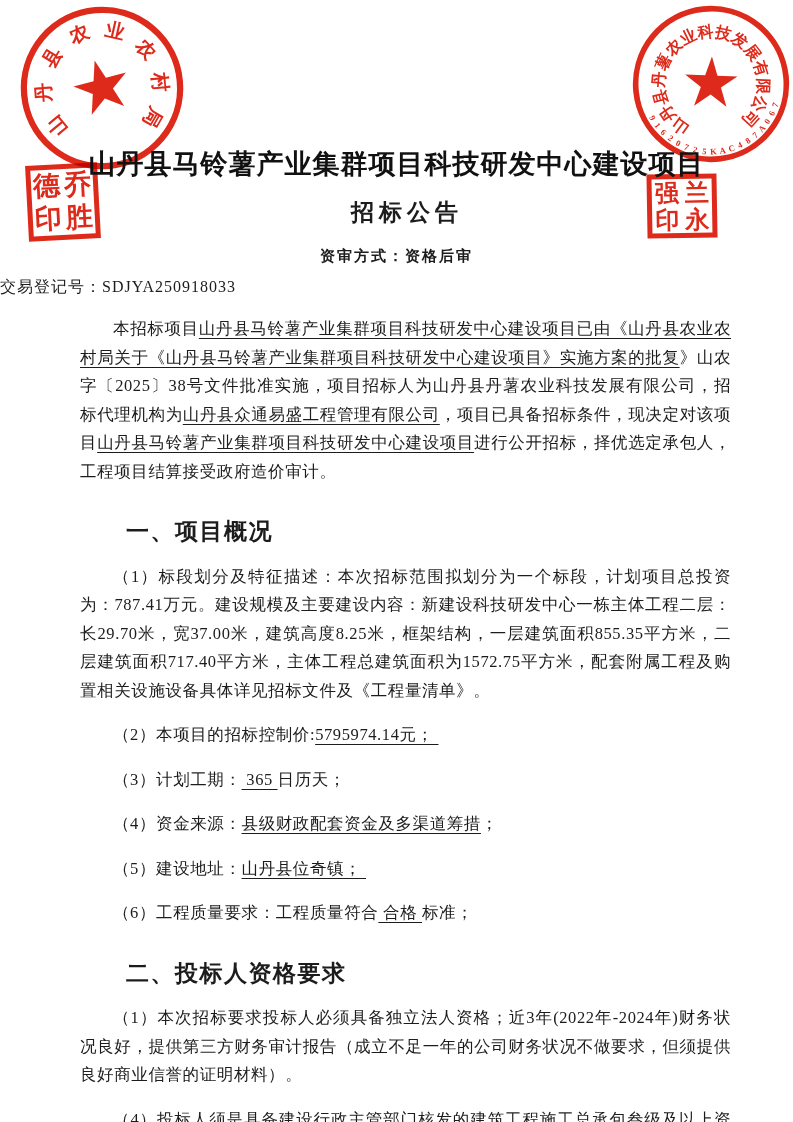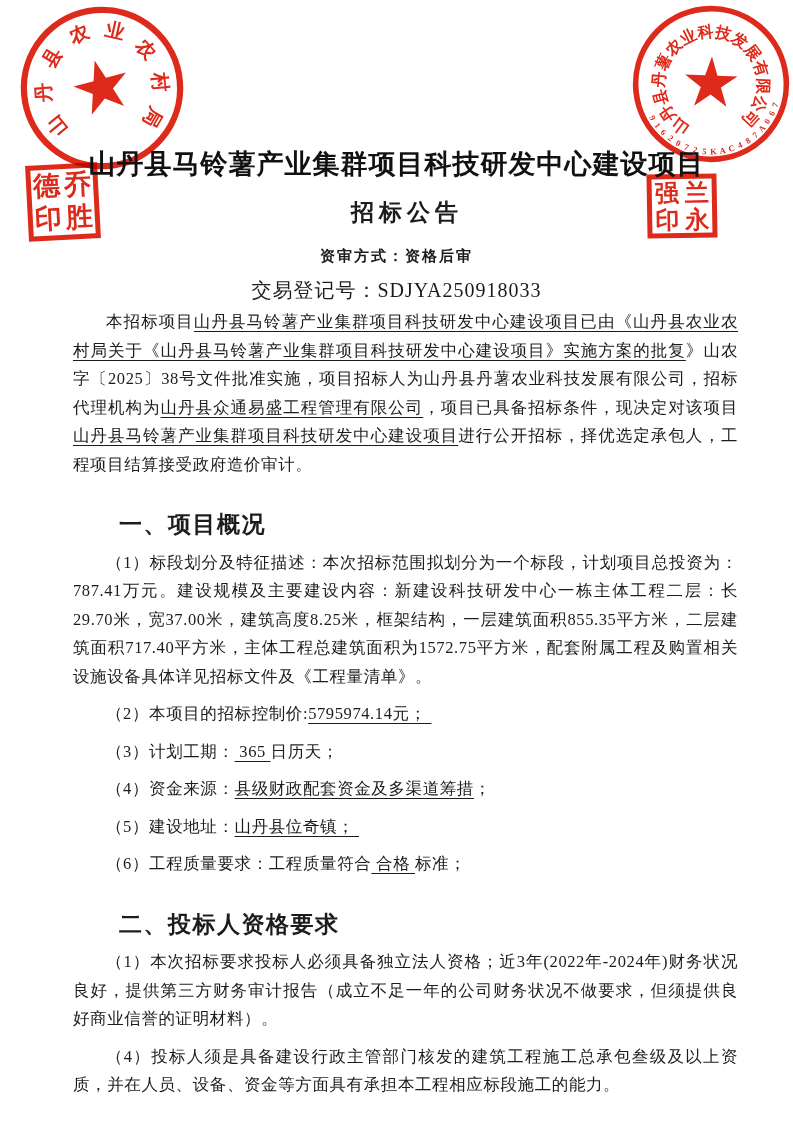--- a/index.html
+++ b/index.html
@@ -23,30 +23,29 @@
     text-align:center;
     font-size:23px;font-weight:bold;letter-spacing:5px;margin-left:21px;
   }
   .review-line{
     position:absolute;top:247px;left:0;right:0;
     text-align:center;
     font-size:15px;font-weight:600;letter-spacing:2px;
   }
   .reg-line{
     position:absolute;top:277px;left:0;right:0;
-    text-align:center;
-    font-size:20px;letter-spacing:1px;
+    font-size:16px;letter-spacing:1px;
   }
   .doc-body{
     position:absolute;top:299px;left:64px;right:46px;
     font-size:16.5px;line-height:28.5px;
     text-align:justify;
     letter-spacing:0.6px;
   }
-  .doc-body p{margin:9px;text-indent:2em;}
+  .doc-body p{margin:16px;text-indent:2em;}
   .doc-body p.h{font-weight:bold;margin-top:32px;font-size:23px;letter-spacing:1.5px;}
   .doc-body .u{
     text-decoration:underline;
     text-underline-offset:4px;
     text-decoration-thickness:1px;
   }
   
   .seal{position:absolute;mix-blend-mode:multiply;}
   .round-seal text{
     fill:currentColor;

